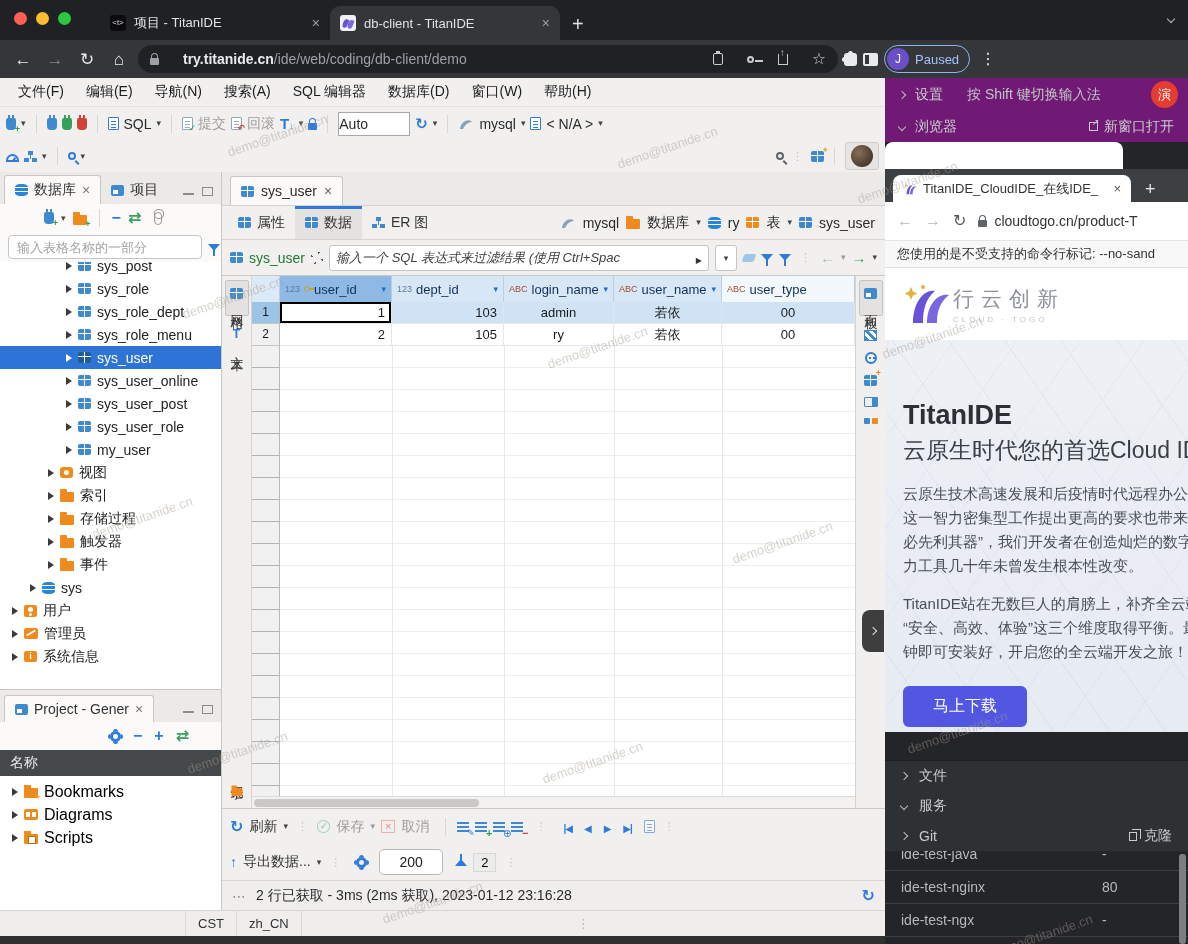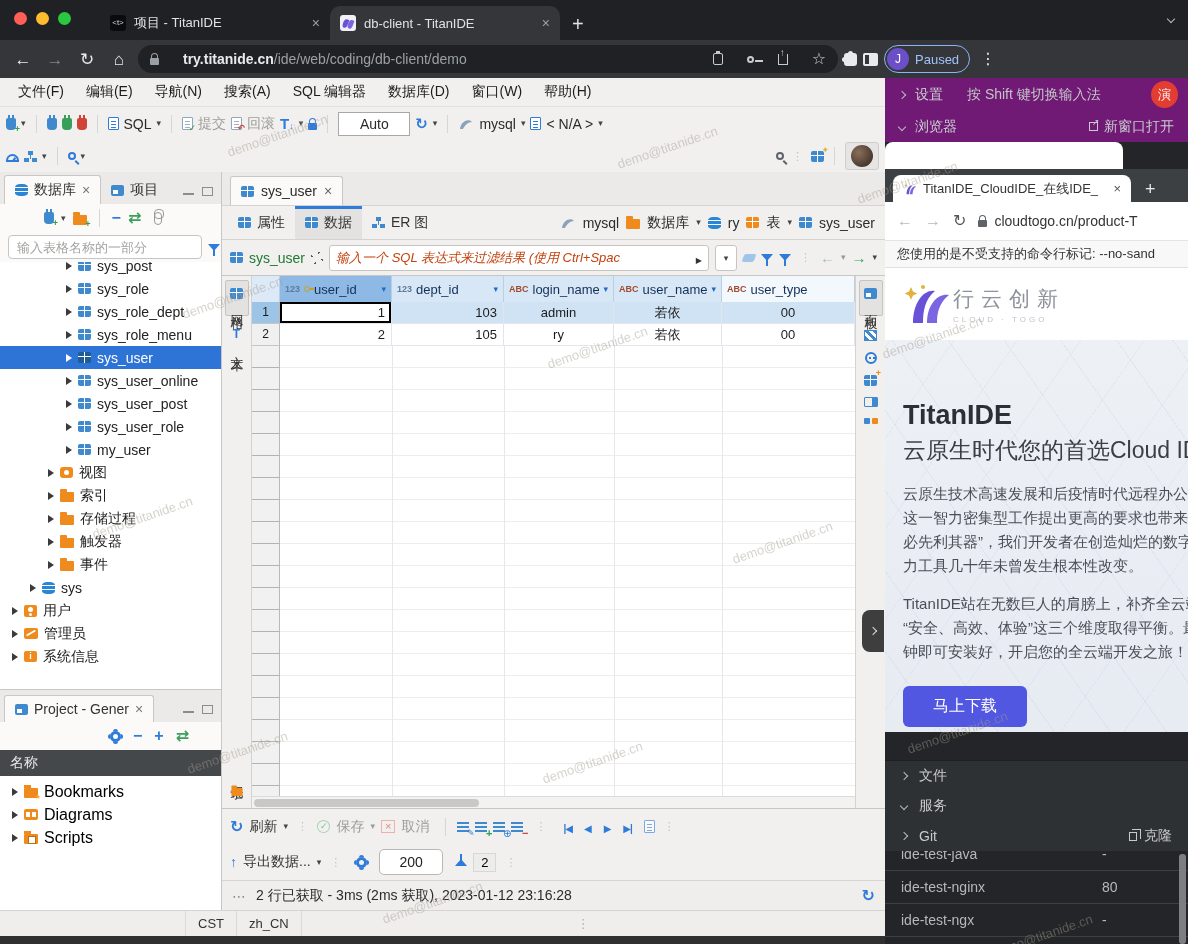--- a/index.html
+++ b/index.html
@@ -136,21 +136,21 @@
   .avatarJ { width:22px; height:22px; border-radius:50%; background:#6a4fc9; color:#fff; font-size:12px; line-height:22px; text-align:center; }
   .paused { color:#9fc3fa; font-size:13px; }
 
   
   .app { position:absolute; left:0; top:78px; width:885px; height:866px; background:#f1f0ef; display:flex; flex-direction:column; }
   .menubar { height:28px; display:flex; align-items:center; padding-left:8px; gap:2px; font-size:14px; color:#1d1d1d; }
   .menubar .mi { padding:0 10px; }
   .tbar { display:flex; align-items:center; padding:0 6px; gap:5px; font-size:14px; color:#2b2b2b; }
   .tbar1 { height:34px; border-top:1px solid #e2e1df; }
   .tbar2 { height:32px; }
-  .autobox { width:72px; height:24px; background:#fff; border:1px solid #a9a8a6; text-align:center; line-height:22px; font-size:14px; }
+  .autobox { width:72px; height:24px; background:#fff; border:1px solid #a9a8a6; line-height:22px; font-size:14px; }
   .graytxt { color:#9d9c9a; }
   .avatarbox { width:34px; height:28px; background:#e7e5e3; border:1px solid #cfcecb; border-radius:3px; display:flex; align-items:center; justify-content:center; }
   .avatarimg { width:22px; height:22px; border-radius:50%; background:radial-gradient(circle at 35% 35%, #8a6f5a, #4a3a30 70%); }
 
   .workspace { flex:1; display:flex; min-height:0; }
   .leftcol { width:222px; display:flex; flex-direction:column; border-right:1px solid #c9c7c5; }
 
   .lp { height:518px; display:flex; flex-direction:column; border-bottom:1px solid #c9c7c5; }
   .viewtabs { height:32px; display:flex; align-items:flex-end; background:#eceae8; padding-left:4px; }
   .viewtab { display:flex; align-items:center; gap:6px; font-size:14px; color:#333; padding:5px 10px; }
@@ -187,21 +187,21 @@
   .ed-tabbar { height:34px; background:#eceae8; display:flex; align-items:flex-end; padding-left:8px; border-bottom:1px solid #d5d3d1; }
   .ed-tab { display:flex; align-items:center; gap:7px; background:#fbfaf9; border:1px solid #c9c7c5; border-bottom:none; border-radius:3px 3px 0 0; padding:6px 10px; font-size:14px; color:#2b2b2b; }
   .subtabs { height:34px; display:flex; align-items:center; background:#f1f0ee; border-bottom:1px solid #d5d3d1; padding-left:6px; font-size:14px; }
   .subtab { display:flex; align-items:center; gap:6px; padding:0 10px; height:100%; color:#333; }
   .subtab.active { background:#e4e2e0; box-shadow:inset 0 3px 0 #2f7bd9; }
   .crumbs { margin-left:auto; display:flex; align-items:center; gap:7px; padding-right:10px; color:#2b2b2b; }
   .dolphin { width:16px; height:13px; }
   .filterrow { height:36px; display:flex; align-items:center; gap:6px; background:#f1f0ee; border-bottom:1px solid #c9c7c5; padding:0 8px; }
   .ft-table { display:flex; align-items:center; gap:6px; font-size:14px; color:#1f7a33; }
   .ft-input { flex:1; display:flex; align-items:center; height:26px; background:#fff; border:1px solid #c6c5c3; border-radius:3px; padding:0 6px; min-width:0; }
-  .ft-input .ph { flex:1; font-size:13px; font-style:italic; color:#c2410c; white-space:nowrap; overflow:hidden; }
+  .ft-input .ph { flex:1; font-size:13px; font-style:italic; color:#404040; white-space:nowrap; overflow:hidden; }
   .ft-combo { width:22px; height:26px; background:#fff; border:1px solid #c6c5c3; border-radius:3px; text-align:center; line-height:24px; font-size:9px; color:#444; }
   .greenarrow { color:#3aa05a; font-weight:bold; font-size:15px; }
   .greenarrow.dim { color:#9cc5a8; }
 
   .gridregion { flex:1; display:flex; min-height:0; position:relative; }
   .strip { width:30px; background:#f1f0ee; display:flex; flex-direction:column; align-items:center; }
   .strip.left { border-right:1px solid #d5d3d1; }
   .strip.right { border-left:1px solid #d5d3d1; }
   .vtab { display:flex; flex-direction:column; align-items:center; gap:5px; padding:7px 2px; margin-top:4px; }
   .vtab.active { background:#e4e2e0; border:1px solid #c6c4c2; border-radius:2px; }
@@ -209,21 +209,21 @@
   .stripicons { display:flex; flex-direction:column; align-items:center; gap:11px; margin-top:14px; }
   .handle { position:absolute; right:1px; top:334px; width:22px; height:42px; background:#3e3e3e; border-radius:8px 0 0 8px; color:#ddd; display:flex; align-items:center; justify-content:center; font-size:13px; z-index:5; }
 
   .grid { flex:1; display:flex; flex-direction:column; background:#fff; min-width:0; position:relative; }
   .g-header { height:26px; display:flex; font-size:13px; color:#12305a; }
   .g-h { display:flex; align-items:center; gap:4px; padding:0 5px; border-right:1px solid #b9cfe4; overflow:hidden; white-space:nowrap; }
   .g-corner { width:28px; background:#dce9f7; border-right:1px solid #b9cfe4; }
   .colsel { background:#8db9e4; }
   .colnorm { background:#d8e7f6; }
   .collast { background:#f3f8fd; }
-  .tbadge { font-size:9px; font-weight:bold; color:#5d7society; }
+  .tbadge { font-size:9px; font-weight:normal; color:#5d7society; }
   .tbadge.num { color:#5d7b9a; }
   .tbadge.abc { color:#a04a2e; }
   .sortcaret { margin-left:auto; color:#1e6bc8; font-size:9px; }
   .g-name { overflow:hidden; text-overflow:clip; }
   .g-row { display:flex; height:22px; font-size:13px; color:#1b1b1b; }
   .g-gut { width:28px; text-align:center; line-height:21px; font-size:12px; border-right:1px solid #b9b9b9; border-bottom:1px solid #c6c6c6; flex:none;}
   .g-cell { padding:0 6px; line-height:21px; border-right:1px solid #dfe6ee; border-bottom:1px solid #e3e8ee; overflow:hidden; white-space:nowrap; flex:none;text-align:center;}
   .num { text-align:right; }
   .row1 .g-cell { background:#cfe3f5; }
   .row1 .g-gut { background:#9cc4e6; }

